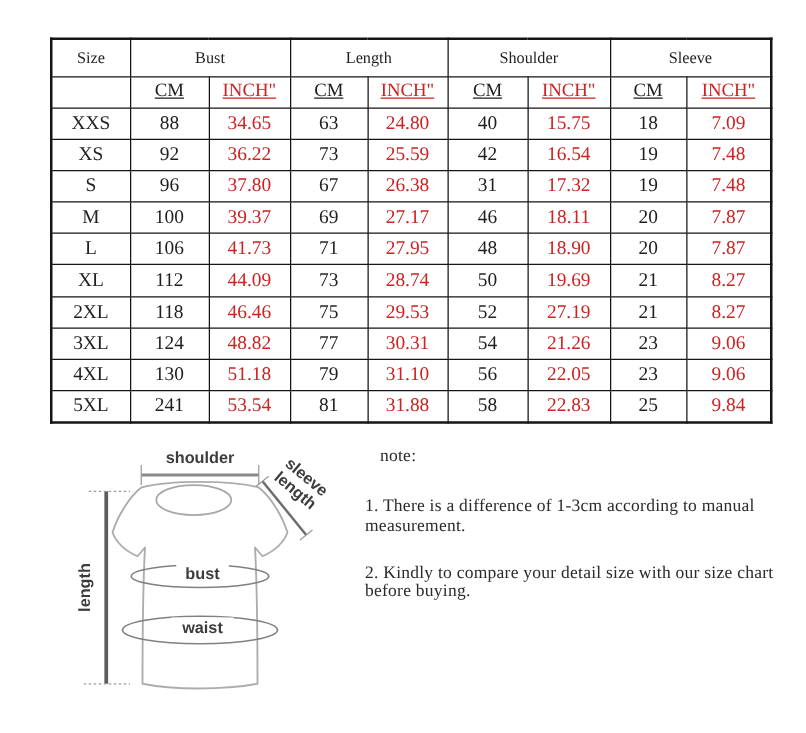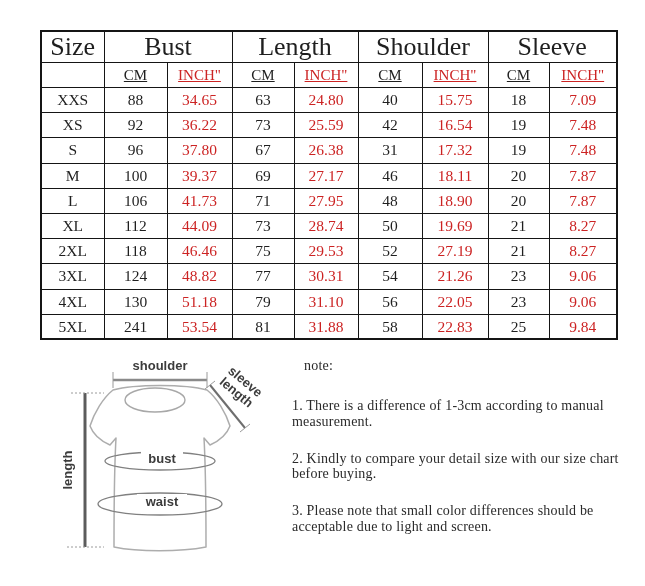--- a/index.html
+++ b/index.html
@@ -14,21 +14,21 @@
     position:absolute; left:40px; top:30px;
     border-collapse:collapse; table-layout:fixed;
     border:2px solid var(--border);
   }
   .size-table th, .size-table td {
     border:1.5px solid var(--border);
     text-align:center; vertical-align:middle;
     padding:0; font-weight:normal; color:var(--ink);
     overflow:hidden; white-space:nowrap;
   }
-  .size-table thead tr.group-row th { font-size:26px; height:30px; }
+  .size-table thead tr.group-row th { font-size:13px; height:30px; }
   .size-table thead tr.unit-row th  { font-size:15px; height:25px;text-decoration:underline; }
   .size-table tbody th, .size-table tbody td { font-size:15.5px; height:25.2px; }
   .size-table .inch { color:var(--red); }
   
   .diagram { position:absolute; left:38px; top:352px; }
   .diagram text {
     font-family:"Liberation Sans", sans-serif; font-weight:bold;
     font-size:13px; fill:#3c3c3c;
   }
   
@@ -228,16 +228,15 @@
     <g transform="rotate(40 202 36)">
       <text x="202" y="32" text-anchor="middle">sleeve</text>
       <text x="202" y="46" text-anchor="middle">length</text>
     </g>
   </svg>
 
   <div class="notes">
     <div class="note-title">note:</div>
     <p>1. There is a difference of 1-3cm according to manual measurement.</p>
     <p>2. Kindly to compare your detail size with our size chart before buying.</p>
-    <p>3. Please note that small color differences should be acceptable due to light and screen.</p>
   </div>
 
 </div>
 
 </body></html>

